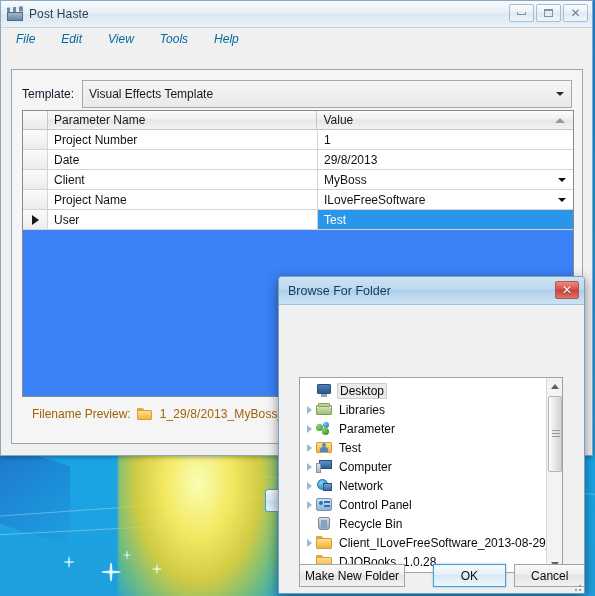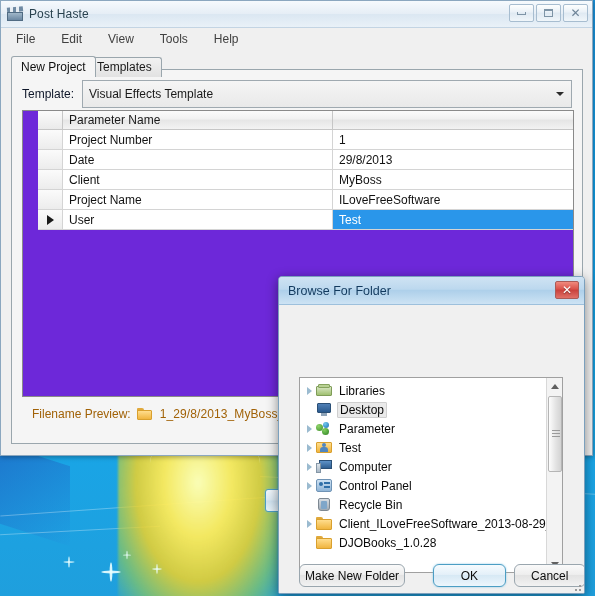--- a/index.html
+++ b/index.html
@@ -114,21 +114,21 @@
   .win-btn .glyph-max { width: 9px; height: 8px; border: 1px solid #7e94a6; border-top-width: 2px; }
   .win-btn .glyph-close { font-size: 12px; line-height: 12px; color: #6c8296; font-family: "DejaVu Sans", sans-serif; }
 
   #menubar {
     height: 22px;
     display: flex; align-items: center;
     padding-left: 12px;
     background: #f0f0f0;
     gap: 20px;
   }
-  .menu-item { font-size: 12px; color: #404040; padding: 1px 3px; }
+  .menu-item { font-size: 12px; color: #0369a1; padding: 1px 3px; font-style: italic; }
 
   #tabstrip {
     position: relative;
     margin: 6px 10px 0 10px;
     height: 21px;
   }
   .tab {
     position: absolute; bottom: 0;
     height: 20px;
     padding: 2px 9px 0 9px;
@@ -182,23 +182,22 @@
     border-top: 4px solid #2a2a2a;
     transform: translateY(-2px);
   }
 
   
   #grid {
     position: absolute;
     left: 10px; top: 40px;
     width: 552px; height: 287px;
     border: 1px solid #8a8a8a;
-    background: #6d28d9;
+    background: #3b82f6;
     overflow: hidden;
-    padding-left: 15px;
   }
   .grid-header {
     display: flex; height: 19px;
     background: linear-gradient(180deg,#fbfbfb 0%,#f0f0f0 45%,#e5e5e5 50%,#f2f2f2 100%);
     border-bottom: 1px solid #c6c6c6;
   }
   .gh-sel { width: 25px; border-right: 1px solid #c6c6c6;
             background: linear-gradient(180deg,#fbfbfb,#eaeaea); }
   .gh-cell {
     position: relative;
@@ -457,21 +456,21 @@
   
   .dlg-buttons {
     position: absolute; left: 0; bottom: 8px;
     width: 307px;
     display: flex; align-items: center;
     padding-left: 20px;
   }
   .dbtn {
     height: 23px;
     border: 1px solid #9aa6ae;
-    border-radius: 6px;
+    border-radius: 0;
     background: linear-gradient(180deg,#fafafa 0%,#eeeeee 45%,#e3e3e3 50%,#f2f2f2 100%);
     display: flex; align-items: center; justify-content: center;
     font-size: 12px; color: #0d0d0d;
   }
   .dbtn.mknew { width: 110px; }
   .dbtn.ok {
     width: 75px; margin-left: 28px;
     border-color: #4c9ec4;
     background: linear-gradient(180deg,#f6fbfe 0%,#e4f0f9 45%,#d7e9f5 50%,#edf6fc 100%);
     box-shadow: 0 0 2px rgba(120,190,230,0.9);
@@ -524,39 +523,39 @@
   </div>
 
   <div id="menubar">
     <span class="menu-item">File</span>
     <span class="menu-item">Edit</span>
     <span class="menu-item">View</span>
     <span class="menu-item">Tools</span>
     <span class="menu-item">Help</span>
   </div>
 
-  <div id="tabstrip">
-    <div class="tab active">New Project</div>
-    <div class="tab inactive">Templates</div>
-  </div>
 
   <div id="tabpanel">
 
     <div class="template-row">
       <span class="template-label">Template:</span>
       <div class="combo">
         <span>Visual Effects Template</span>
         <span class="arrow"></span>
       </div>
     </div>
 
     <div id="grid">
       <div class="grid-header">
         <div class="gh-sel"></div>
         <div class="gh-cell name">Parameter Name</div>
+        <div class="gh-cell value">
+          <span>Value</span>
+          <span class="sort-asc"></span>
+        </div>
       </div>
 
       <div class="grid-row">
         <div class="gr-sel"></div>
         <div class="gr-name">Project Number</div>
         <div class="gr-value">
           <span>1</span>
         </div>
       </div>
 
@@ -615,38 +614,38 @@
   <div id="dlg-titlebar">
     <span id="dlg-title-text">Browse For Folder</span>
     <span class="dlg-close">✕</span>
   </div>
 
   <div id="dlg-body">
 
     <div id="tree-panel">
       <div class="tree-list">
 
+        <div class="tree-item selected">
+          <span class="tw"></span>
+          <span class="ti ico-monitor">
+            <span class="scr"></span>
+              <span class="base"></span>
+          </span>
+          <span class="tlabel">Desktop</span>
+        </div>
+
         <div class="tree-item">
           <span class="tw">
               <span class="tri"></span>
             </span>
           <span class="ti ico-libraries">
             <span class="b1"></span>
               <span class="b2"></span>
           </span>
           <span class="tlabel">Libraries</span>
-        </div>
-
-        <div class="tree-item selected">
-          <span class="tw"></span>
-          <span class="ti ico-monitor">
-            <span class="scr"></span>
-              <span class="base"></span>
-          </span>
-          <span class="tlabel">Desktop</span>
         </div>
 
         <div class="tree-item">
           <span class="tw">
               <span class="tri"></span>
             </span>
           <span class="ti ico-home">
             <span class="c1"></span>
               <span class="c2"></span>
               <span class="c3"></span>
@@ -670,20 +669,30 @@
           <span class="tw">
               <span class="tri"></span>
             </span>
           <span class="ti ico-computer">
             <span class="scr2"></span>
               <span class="tower"></span>
           </span>
           <span class="tlabel">Computer</span>
         </div>
 
+        <div class="tree-item">
+          <span class="tw">
+              <span class="tri"></span>
+            </span>
+          <span class="ti ico-network">
+            <span class="globe"></span>
+              <span class="mon2"></span>
+          </span>
+          <span class="tlabel">Network</span>
+        </div>
 
         <div class="tree-item">
           <span class="tw">
               <span class="tri"></span>
             </span>
           <span class="ti ico-control">
             <span class="body-c"></span>
               <span class="dot1"></span>
               <span class="bar1"></span>
               <span class="bar2"></span>

